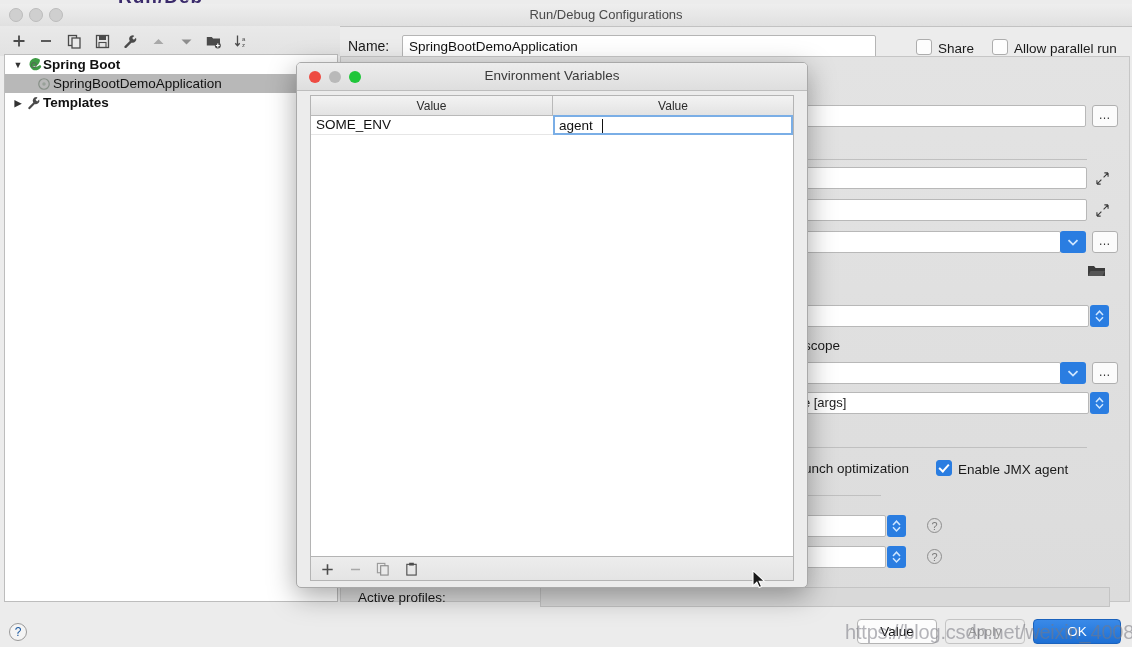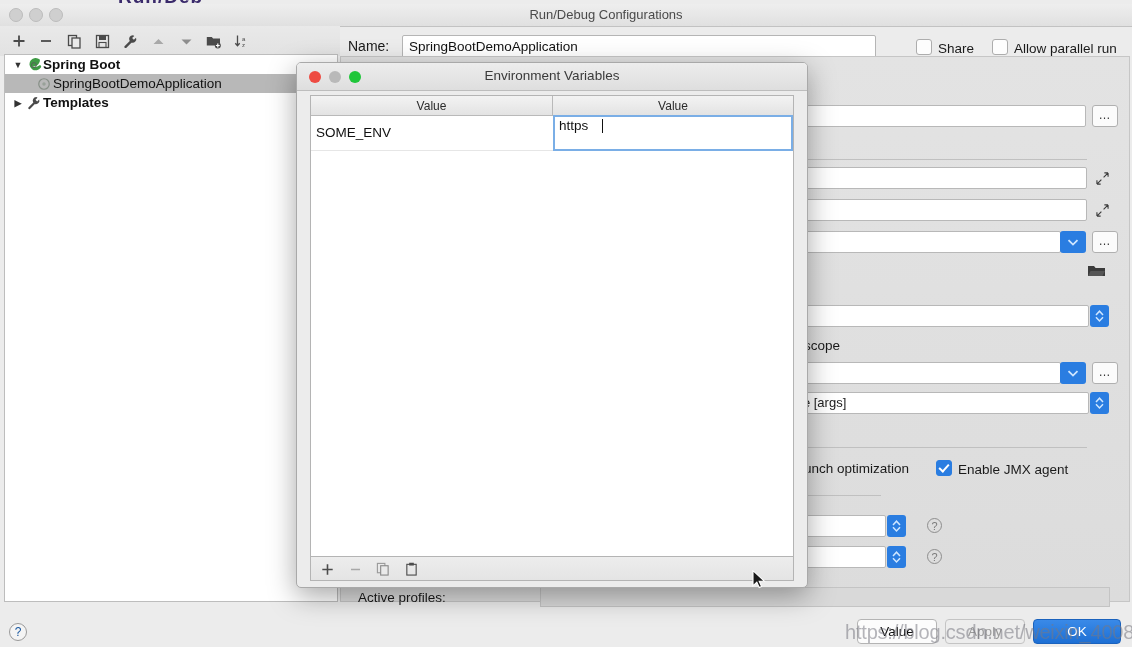--- a/index.html
+++ b/index.html
@@ -177,21 +177,21 @@
     border-bottom: 1px solid #b9b9b9;
   }
   .env-th {
     font-size: 12px; color: #2b2b2b; display: flex;
     align-items: center; justify-content: center; height: 19px;
     box-sizing: border-box;
   }
   .env-th.name { width: 242px; border-right: 1px solid #b9b9b9; }
   .env-th.value { width: 240px; }
   .env-row {
-    position: absolute; left: 0; top: 19px; width: 100%; height: 36px; display: flex;
+    position: absolute; left: 0; top: 19px; width: 100%; height: 20px; display: flex;
   }
   .env-cell-name {
     width: 242px; font-size: 13.5px; color: #111;
     display: flex; align-items: center; padding-left: 5px; box-sizing: border-box;
     border-bottom: 1px solid #e6e6e6;
   }
   .env-cell-value {
     width: 240px; position: relative;
     background: #ffffff; border: 2px solid #7aaee6; box-sizing: border-box;
   }
@@ -473,21 +473,21 @@
     </div>
 
     <div class="env-table">
       <div class="env-head">
         <div class="env-th name">Value</div>
         <div class="env-th value">Value</div>
       </div>
       <div class="env-row">
         <div class="env-cell-name">SOME_ENV</div>
         <div class="env-cell-value">
-          <span class="env-edit-text">https</span>
+          <span class="env-edit-text">agent</span>
           <span class="caret" style="left:47px;"></span>
         </div>
       </div>
     </div>
 
     <div class="env-toolbar">
       <div class="env-tb-ico" style="left:6px;">
         <svg width="13" height="13" viewBox="0 0 13 13">
             <path d="M6.5 1.3v10.4M1.3 6.5h10.4" stroke="#4c4c4c" stroke-width="1.6" fill="none"></path>
           </svg>

